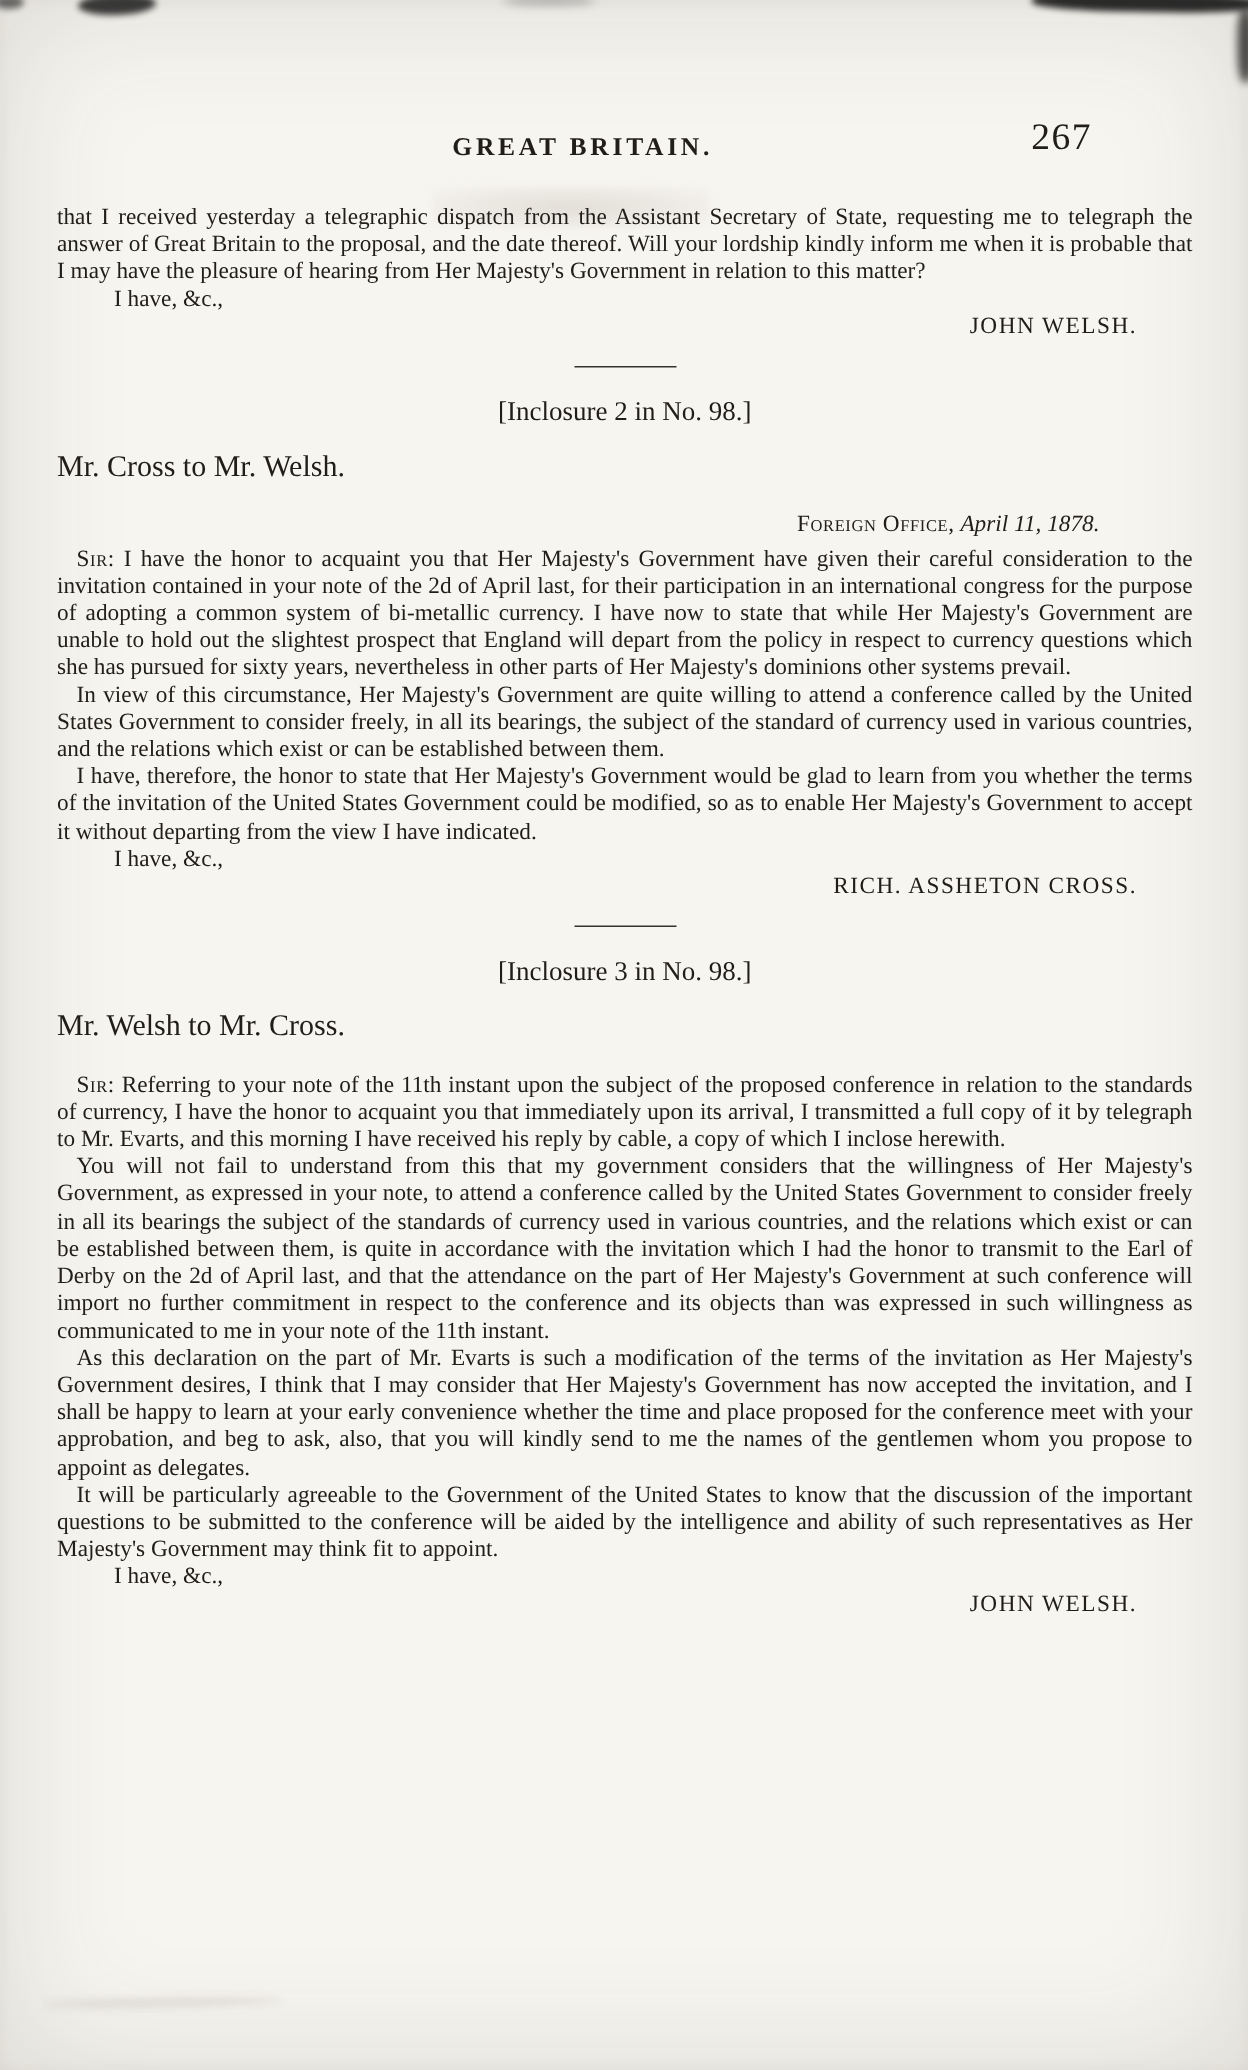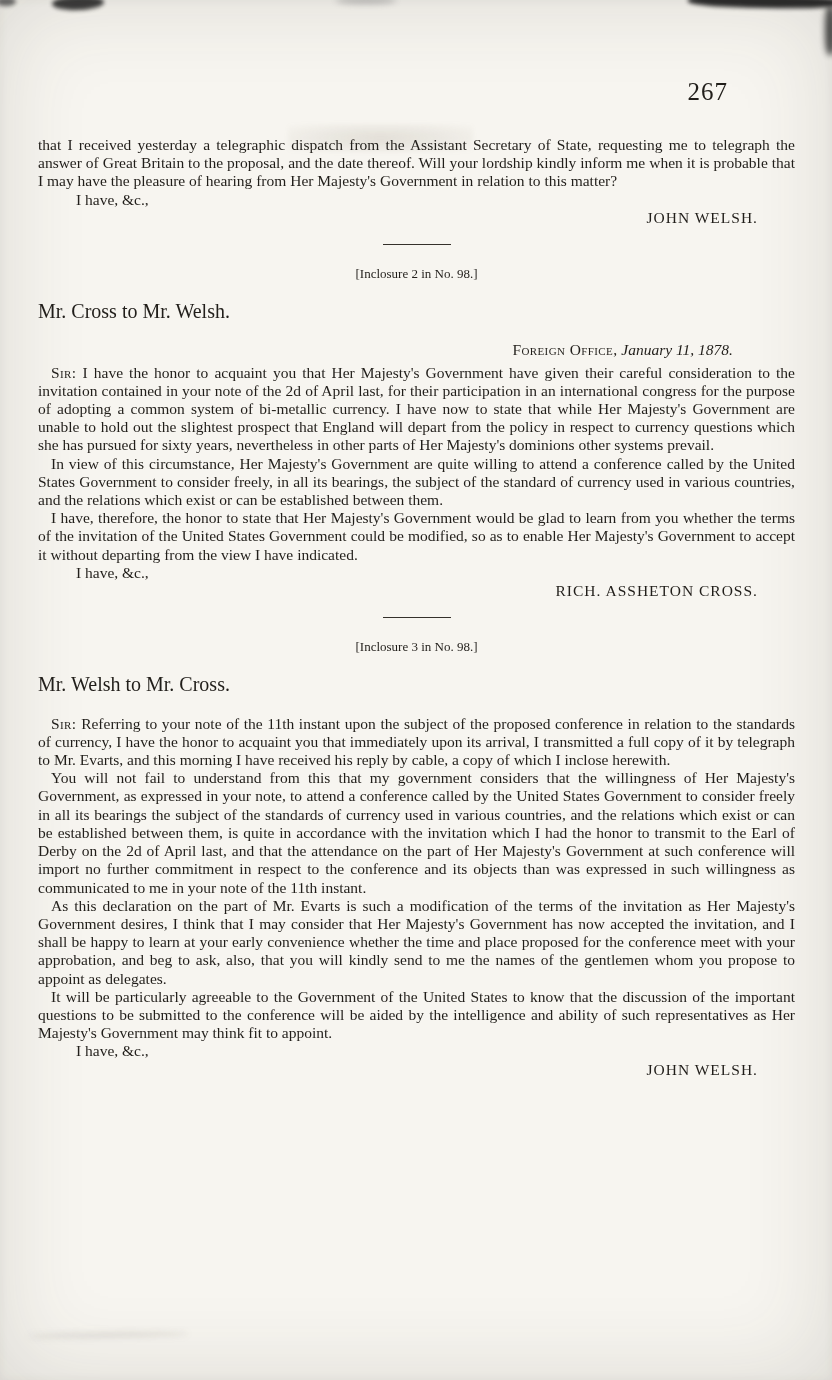--- a/index.html
+++ b/index.html
@@ -60,21 +60,21 @@
     text-indent: 0;
   }
   .rule {
     width: 68px;
     height: 0;
     border-top: 1.5px solid #35312b;
     margin: 17px auto 14px auto;
   }
   .inclosure {
     text-align: center;
-    font-size: 13px;
+    font-size: 18px;
     margin: 20px 0 19px 0;
     text-indent: 0;
   }
   .letter-heading {
     text-align: left;
     font-size: 20px;
     margin: 0 0 21px 0;
     text-indent: 0;
   }
   .dateline { text-align: right; margin: 0 0 4px 0; text-indent: 0; }
@@ -103,35 +103,36 @@
   <div class="artifact a-top-corner"></div>
   <div class="artifact a-top-mid"></div>
   <div class="artifact a-top-right"></div>
   <div class="artifact a-right-edge"></div>
   <div class="artifact a-stain"></div>
   <div class="artifact a-bottom-streak"></div>
 
   <div class="content">
 
     <header class="page-header">
+      <div class="running-title">GREAT BRITAIN.</div>
       <div class="page-number">267</div>
     </header>
 
     <section class="letter">
       <p class="para no-indent"><span>that I received yesterday a telegraphic dispatch from the Assistant Secretary of State, requesting me to telegraph the answer of Great Britain to the proposal, and the date thereof.  Will your lordship kindly inform me when it is probable that I may have the pleasure of hearing from Her Majesty's Government in relation to this matter?</span></p>
       <p class="closing">I have, &amp;c.,</p>
       <p class="signature">JOHN WELSH.</p>
     </section>
 
     <div class="rule"></div>
 
     <section class="letter">
       <p class="inclosure">[Inclosure 2 in No. 98.]</p>
       <p class="letter-heading">Mr. Cross to Mr. Welsh.</p>
-      <p class="dateline dl2"><span class="sc">Foreign Office,</span> <span class="it">January 11, 1878.</span></p>
+      <p class="dateline dl2"><span class="sc">Foreign Office,</span> <span class="it">April 11, 1878.</span></p>
       <p class="para"><span class="sc">Sir:</span> <span>I have the honor to acquaint you that Her Majesty's Government have given their careful consideration to the invitation contained in your note of the 2d of April last, for their participation in an international congress for the purpose of adopting a common system of bi-metallic currency.  I have now to state that while Her Majesty's Government are unable to hold out the slightest prospect that England will depart from the policy in respect to currency questions which she has pursued for sixty years, nevertheless in other parts of Her Majesty's dominions other systems prevail.</span></p>
       <p class="para"><span>In view of this circumstance, Her Majesty's Government are quite willing to attend a conference called by the United States Government to consider freely, in all its bearings, the subject of the standard of currency used in various countries, and the relations which exist or can be established between them.</span></p>
       <p class="para"><span>I have, therefore, the honor to state that Her Majesty's Government would be glad to learn from you whether the terms of the invitation of the United States Government could be modified, so as to enable Her Majesty's Government to accept it without departing from the view I have indicated.</span></p>
       <p class="closing">I have, &amp;c.,</p>
       <p class="signature">RICH. ASSHETON CROSS.</p>
     </section>
 
     <div class="rule"></div>
 
     <section class="letter">

